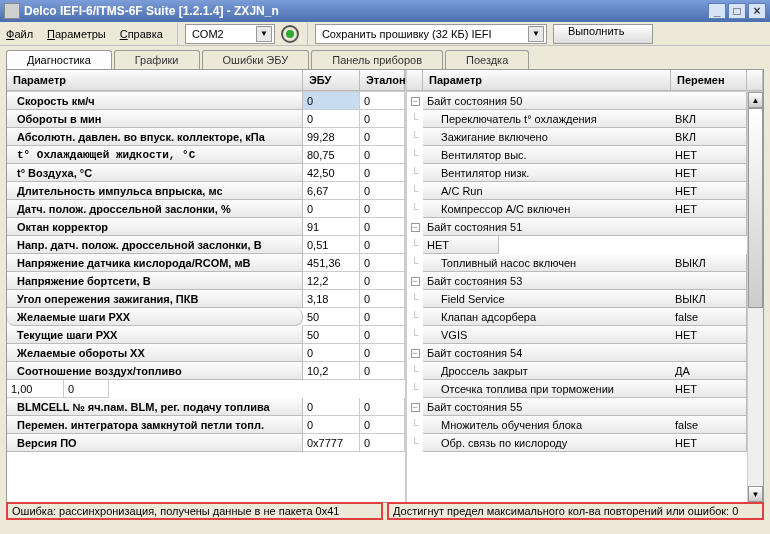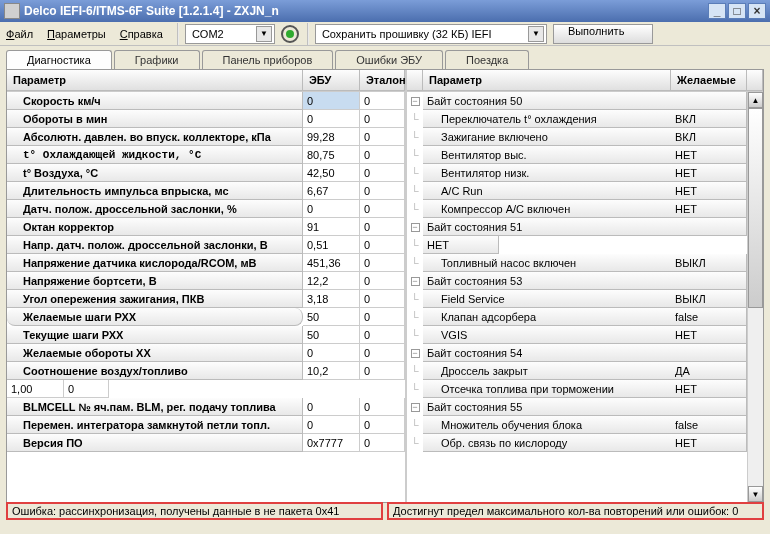--- a/index.html
+++ b/index.html
@@ -30,21 +30,21 @@
 .hcell{background:linear-gradient(#fdfdfd,#e0e0e0);border:1px solid #bbb;border-top:none;border-left:none;display:flex;align-items:center;padding:0 6px;font-weight:bold;}
 .leftpane .c1{width:296px;}
 .leftpane .c2{width:57px;}
 .leftpane .c3{width:45px;}
 .rightpane .rc1{width:16px;}
 .rightpane .rc2{flex:1;}
 .rightpane .rc3{width:76px;}
 .rightpane .rc4{width:16px;}
 .tbody{flex:1;overflow:hidden;}
 .trow{display:flex;height:18px;}
-.lcell{border:1px solid #bbb;border-top:none;border-left:none;background:linear-gradient(#fdfdfd,#e8e8e8);display:flex;align-items:center;padding:0 16px;overflow:hidden;white-space:nowrap;}
+.lcell{border:1px solid #bbb;border-top:none;border-left:none;background:linear-gradient(#fdfdfd,#e8e8e8);display:flex;align-items:center;padding:0 10px;overflow:hidden;white-space:nowrap;}
 .vcell{border:1px solid #ccc;border-top:none;border-left:none;display:flex;align-items:center;padding:0 4px;background:#fff;}
 .vcell.sel{background:#c8dcf0;}
 .treeicon{width:16px;display:flex;align-items:center;justify-content:center;font-size:9px;color:#888;}
 .treebox{width:9px;height:9px;border:1px solid #999;display:flex;align-items:center;justify-content:center;font-size:9px;line-height:7px;background:#fff;}
 .rlabel{flex:1;border:1px solid #bbb;border-top:none;border-left:none;border-right:none;background:linear-gradient(#fdfdfd,#e8e8e8);display:flex;align-items:center;padding:0 4px;overflow:hidden;white-space:nowrap;}
 .rval{width:76px;border:1px solid #bbb;border-top:none;border-left:none;background:linear-gradient(#fdfdfd,#e8e8e8);display:flex;align-items:center;padding:0 4px;}
 .scroll{width:16px;background:#e8e8e8;border-left:1px solid #ccc;display:flex;flex-direction:column;}
 .sbtn{height:16px;background:linear-gradient(#fff,#ccc);border:1px solid #999;display:flex;align-items:center;justify-content:center;font-size:8px;}
 .strack{flex:1;background:#efefef;position:relative;}
 .sthumb{position:absolute;left:0;right:0;top:0;height:200px;background:linear-gradient(#fff,#ccc);border:1px solid #999;}
@@ -85,22 +85,22 @@
     <div class="carrow">▼</div>
   </div>
   <div class="tbtn" style="margin-left:6px">
       <span>Выполнить</span>
     </div>
 </div>
 
 <div class="tabs">
   <div class="tab active">Диагностика</div>
   <div class="tab">Графики</div>
+  <div class="tab">Ошибки ЭБУ</div>
   <div class="tab">Панель приборов</div>
-  <div class="tab">Ошибки ЭБУ</div>
   <div class="tab">Поездка</div>
 </div>
 
 <div class="content">
   <div class="leftpane">
     <div class="hdrrow">
       <div class="hcell c1">Параметр</div>
       <div class="hcell c2">ЭБУ</div>
       <div class="hcell c3">Эталон</div>
     </div>
@@ -203,21 +203,21 @@
           <div class="lcell c1" style="font-weight: bold;">Версия ПО</div>
           <div class="vcell c2">0x7777</div>
           <div class="vcell c3">0</div>
         </div>
       </div>
   </div>
   <div class="rightpane">
     <div class="hdrrow">
       <div class="hcell rc1"></div>
       <div class="hcell rc2">Параметр</div>
-      <div class="hcell rc3">Желаемые</div>
+      <div class="hcell rc3">Перемен</div>
       <div class="hcell rc4"></div>
     </div>
     <div style="display:flex;flex:1;overflow:hidden">
       <div class="tbody" id="rightbody" style="flex:1">
           <div class="trow">
             <div class="treeicon">
               <div class="treebox">−</div>
             </div>
             <div class="rlabel">Байт состояния 50</div>
             <div class="rval"></div>

